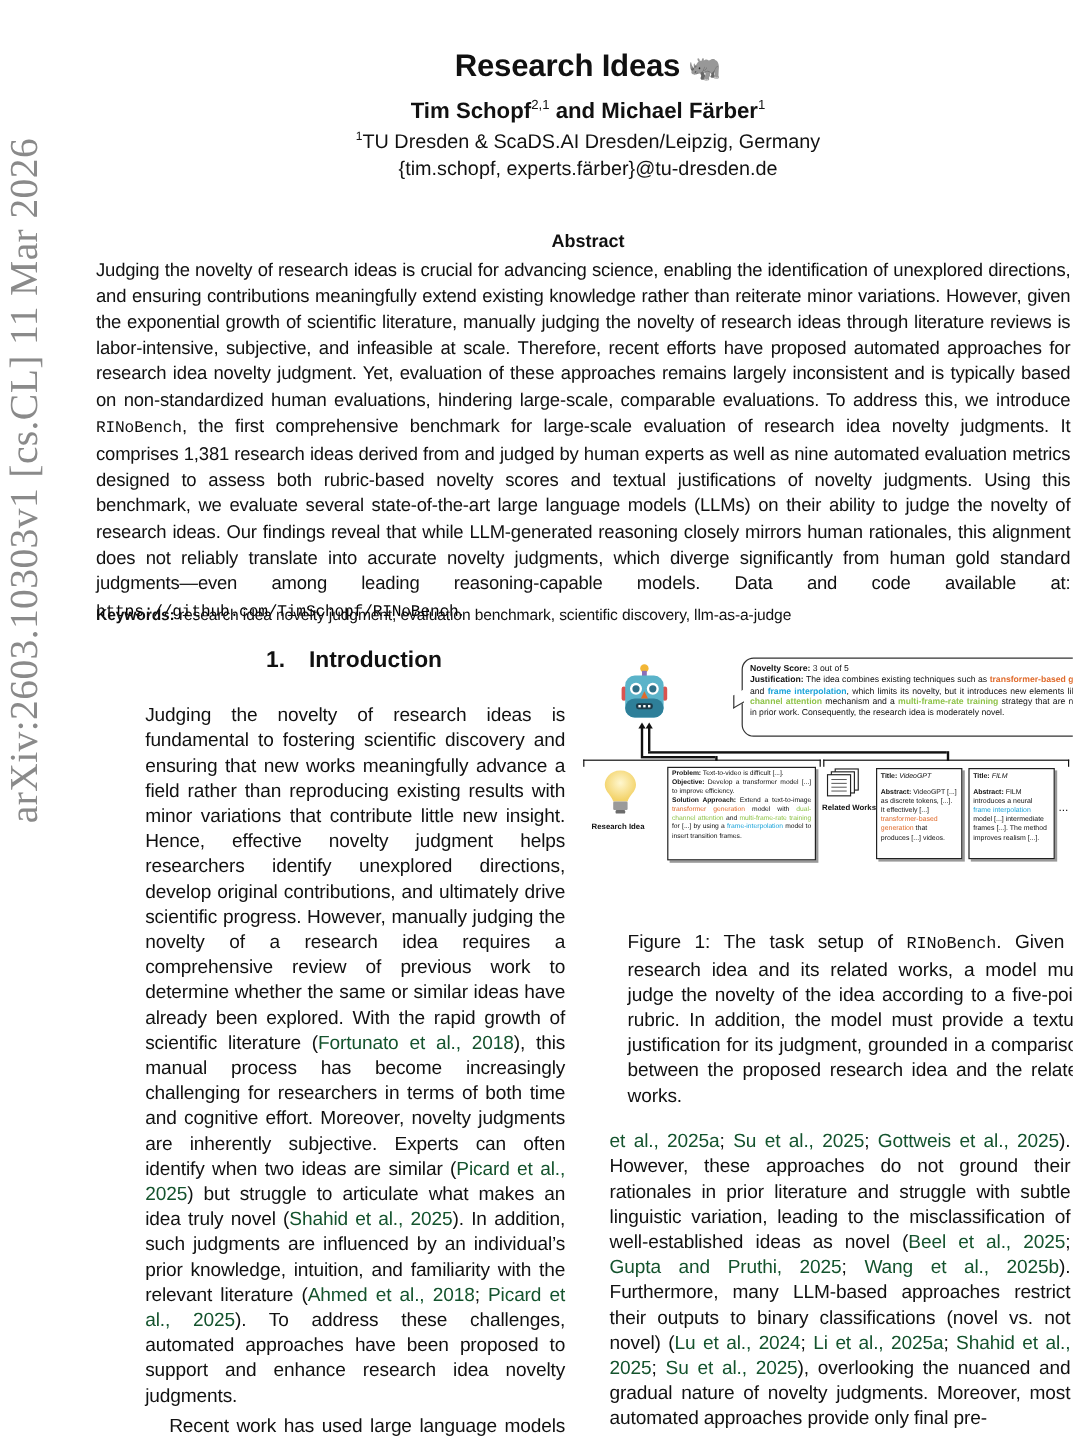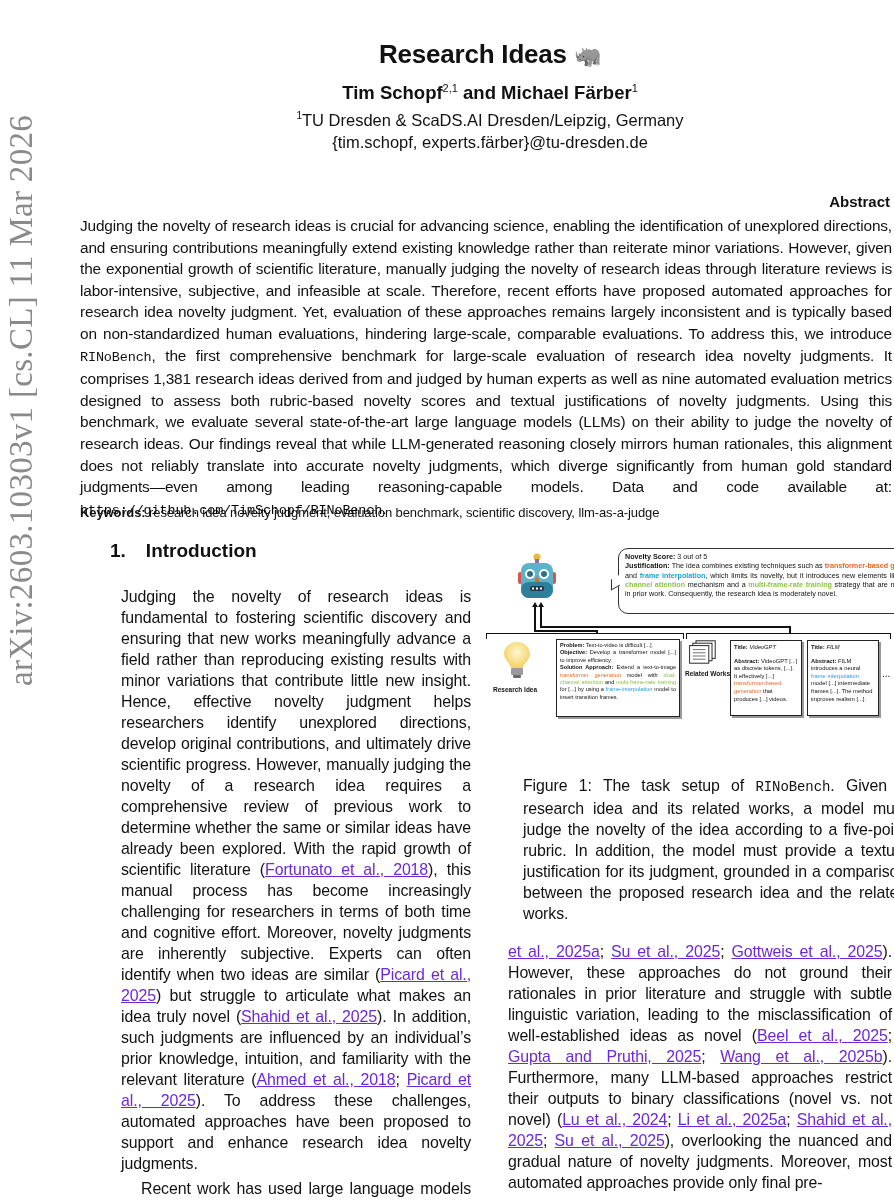--- a/index.html
+++ b/index.html
@@ -23,48 +23,48 @@
     }
     .rhino { font-size: 22px; filter: grayscale(1); }
     .authors {
       position: absolute; left: 90px; top: 76px; width: 800px; text-align: center;
     }
     .author-line { font-size: 18.5px; font-weight: bold; line-height: 24px; }
     .author-line sup { font-size: 11px; font-weight: normal; }
     .affil { font-size: 16.5px; line-height: 22px; }
     .affil sup { font-size: 10px; }
     .abstract-head {
-      position: absolute; left: 90px; top: 193px; width: 800px; text-align: right;
+      position: absolute; left: 90px; top: 193px; width: 800px; text-align: center;
       font-size: 15px; font-weight: bold;
     }
     .abstract {
       position: absolute; left: 80px; top: 215px; width: 812px;
       font-size: 15.4px; line-height: 21.6px; text-align: justify; margin: 0;
       letter-spacing: -0.15px;
     }
     .mono { font-family: "Liberation Mono", monospace; font-size: 13.5px; }
     .link { color: #000000; }
     .keywords {
       position: absolute; left: 80px; top: 503px; width: 812px;
       font-size: 13px; line-height: 20px; margin: 0; letter-spacing: -0.1px;
     }
     .keywords b { font-weight: bold; }
     .section-head {
-      position: absolute; left: 110px; top: 540px; width: 370px; 
+      position: absolute; left: 110px; top: 540px; width: 370px; text-align: center;
       font-size: 19px; font-weight: bold; margin: 0;
     }
     .section-head .num { margin-right: 20px; }
     .col-left {
       position: absolute; left: 121px; top: 586px; width: 350px;
       font-size: 15.9px; line-height: 21px; text-align: justify; margin: 0;
       letter-spacing: -0.1px;
     }
     .col-left p { margin: 0; }
     .col-left p.indent { text-indent: 20px; margin-top: 4px; }
-    .cite { color: #6d28d9; text-decoration: underline; }
+    .cite { color: #14532d; }
     
     .figure {
       position: absolute; left: 482px; top: 540px; width: 410px; height: 195px;
     }
     .robot { position: absolute; left: 35px; top: 12px; width: 40px; height: 48px; }
     .bubble {
       position: absolute; left: 88px; top: 8px; width: 316px; height: 66px;
       border: 1.5px solid #333; border-radius: 10px; padding: 3px 6px;
       box-sizing: border-box; font-size: 7.2px; line-height: 9.3px; text-align: justify; margin-left: 48px;
     }

